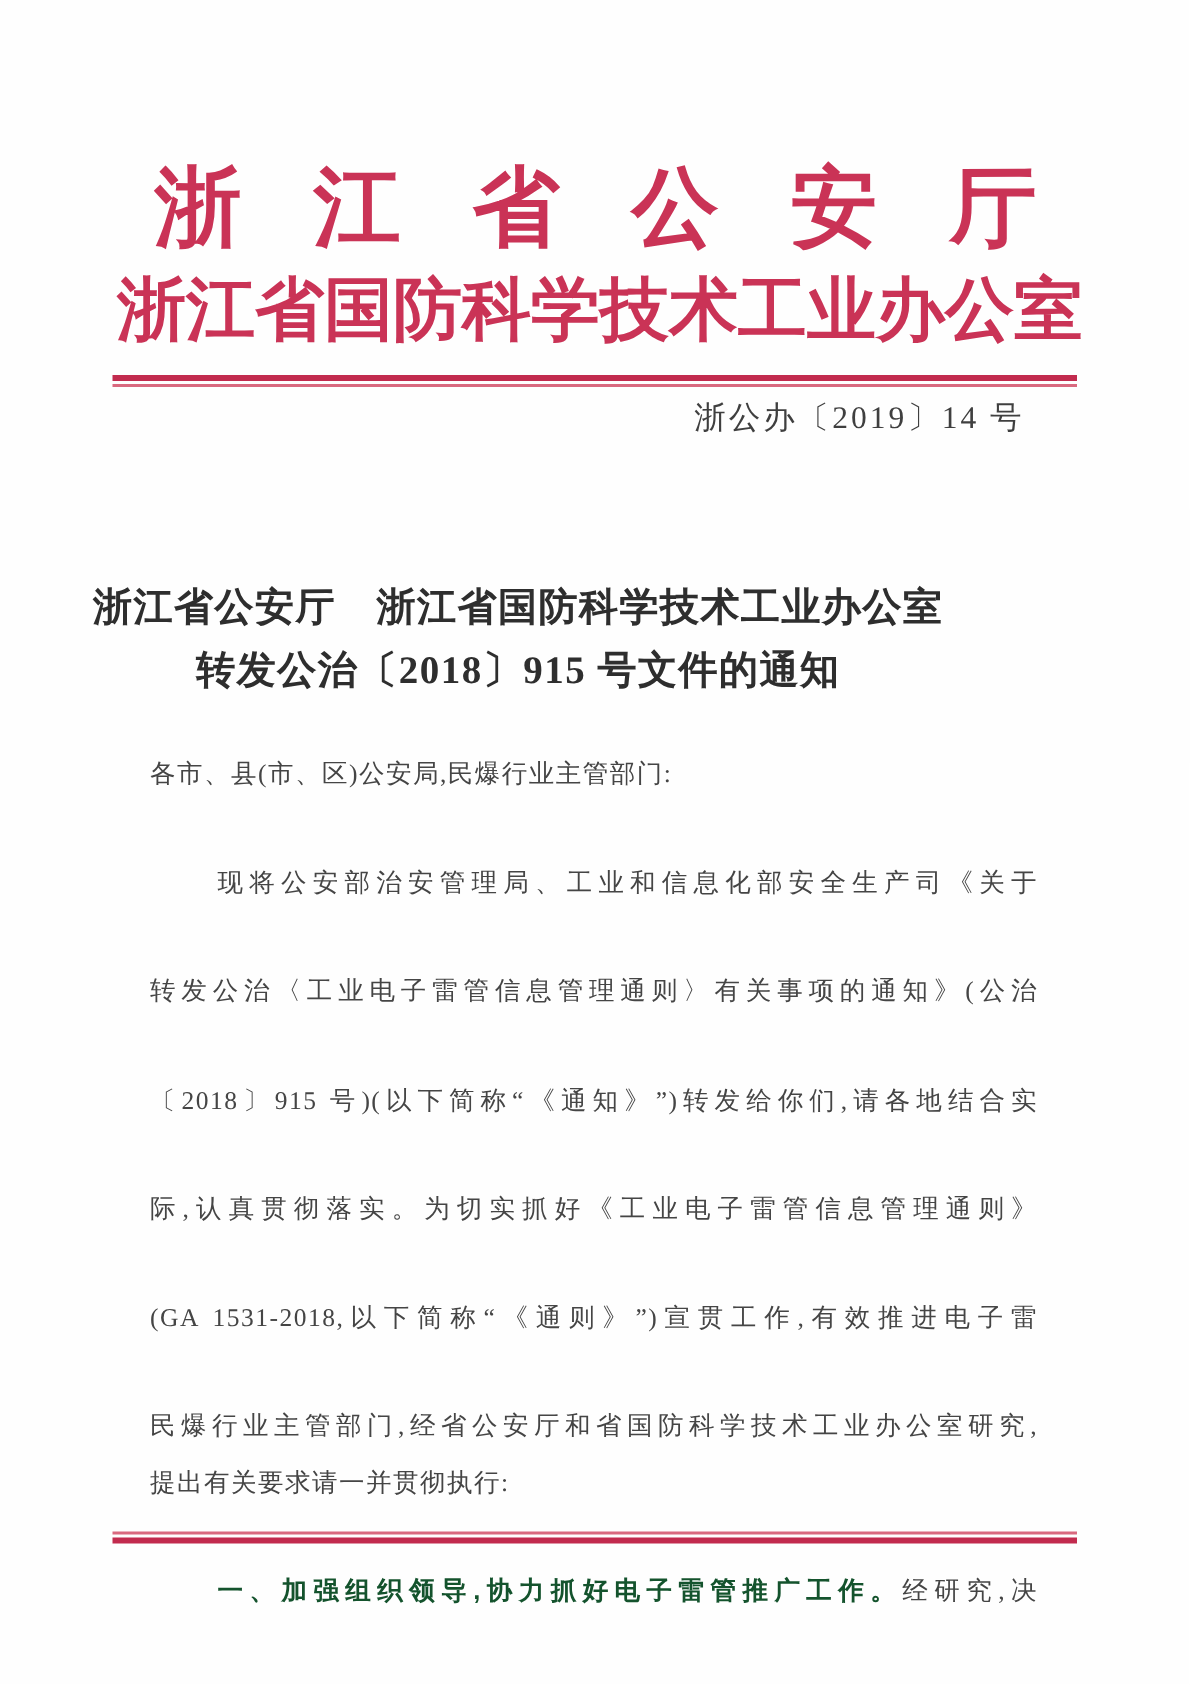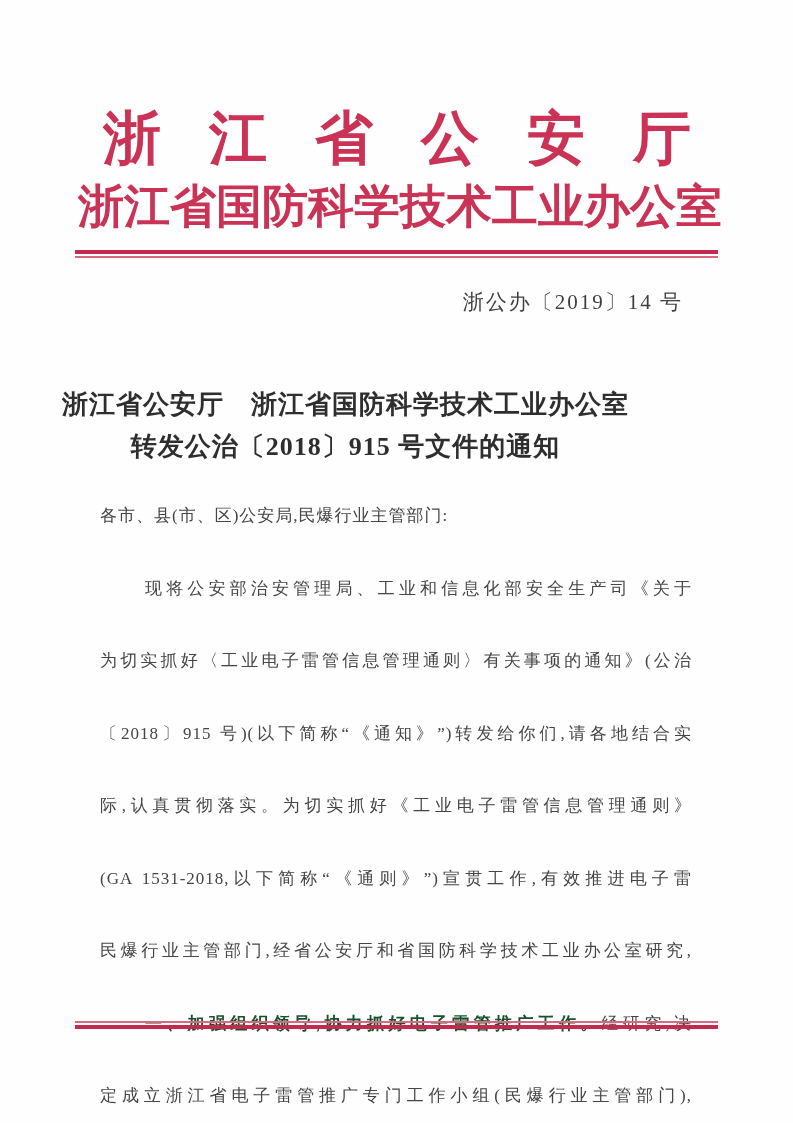--- a/index.html
+++ b/index.html
@@ -35,21 +35,21 @@
     color: var(--accent-red);
     font-size: 46px; font-weight: 700; line-height: 1;
   }
   .rule-top { position: absolute; top: 250px; left: 75px; width: 643px; }
   .rule-top .thick { height: 4px; background: var(--rule-red); }
   .rule-top .thin  { height: 2px; background: var(--rule-red-light); margin-top: 2px; }
   .rule-bottom { position: absolute; top: 1021px; left: 75px; width: 643px; }
   .rule-bottom .thin  { height: 2px; background: var(--rule-red-light); }
   .rule-bottom .thick { height: 4px; background: var(--rule-red); margin-top: 2px; }
   .doc-number {
-    position: absolute; top: 288px; right: 110px;
+    position: absolute; top: 264px; right: 110px;
     font-size: 21px; letter-spacing: 2px;
     color: var(--meta-text);
   }
   
   .doc-title {
     position: absolute; top: 384px; left: 0; width: 691px;
     text-align: center;
     color: var(--title-text);
     font-size: 26px; font-weight: 700;
     line-height: 42px; letter-spacing: 1px;
@@ -122,25 +122,26 @@
 
   <div class="doc-title">
     <div>浙江省公安厅　浙江省国防科学技术工业办公室</div>
     <div>转发公治〔2018〕915 号文件的通知</div>
   </div>
 
   <div class="body-text">
 
   <div class="line"><span>各市、县(市、区)公安局,民爆行业主管部门:</span></div>
       <div class="line indent justify"><span>现将公安部治安管理局、工业和信息化部安全生产司《关于</span></div>
-      <div class="line justify"><span>为切实抓好〈工业电子雷管信息管理通则〉有关事项的通知》(公治</span></div>
+      <div class="line justify"><span>转发公治〈工业电子雷管信息管理通则〉有关事项的通知》(公治</span></div>
       <div class="line justify"><span>〔2018〕915 号)(以下简称“《通知》”)转发给你们,请各地结合实</span></div>
       <div class="line justify"><span>际,认真贯彻落实。为切实抓好《工业电子雷管信息管理通则》</span></div>
       <div class="line justify"><span>(GA 1531-2018,以下简称“《通则》”)宣贯工作,有效推进电子雷</span></div>
       <div class="line justify"><span>民爆行业主管部门,经省公安厅和省国防科学技术工业办公室研究,</span></div>
+      <div class="line"><span>提出有关要求请一并贯彻执行:</span></div>
       <div class="line indent justify"><span class="lead-bold">一、加强组织领导,协力抓好电子雷管推广工作。</span><span>经研究,决</span></div>
       <div class="line justify"><span>定成立浙江省电子雷管推广专门工作小组(民爆行业主管部门),</span></div>
       <div class="line justify"><span>和督促开展产品达标、信息管理、培训和现场技术服务等工作。各</span></div>
       <div class="line justify"><span>地要根据本地实际,成立相应工作小组,统筹抓好推广应用工作的</span></div>
     </div>
 
   <div class="rule-bottom">
     <div class="thin"></div>
     <div class="thick"></div>
   </div>

